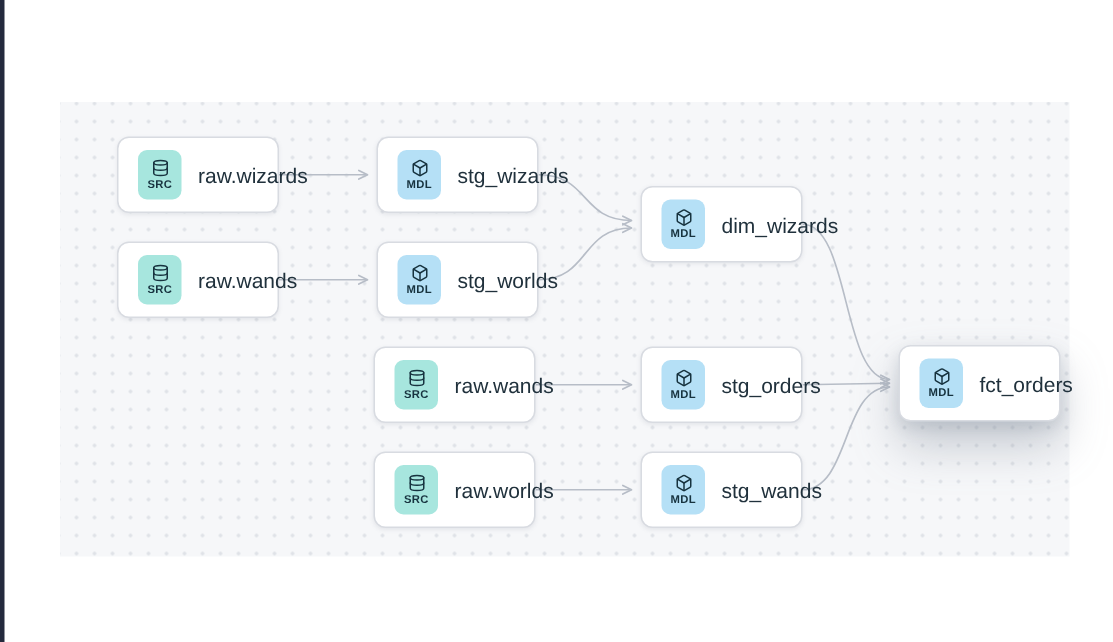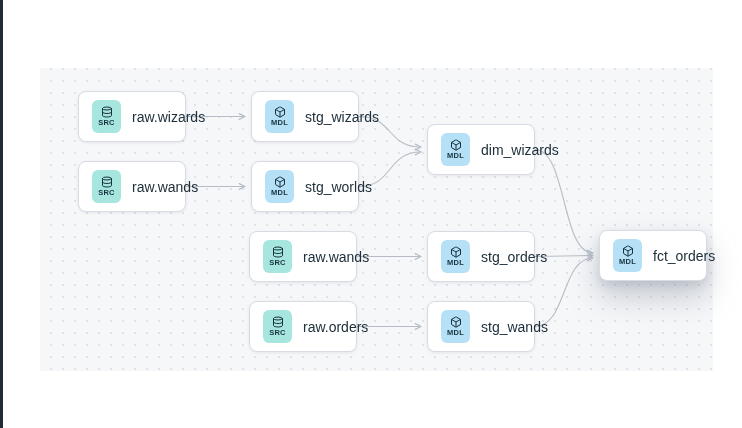--- a/index.html
+++ b/index.html
@@ -191,21 +191,21 @@
         <span class="badge src" style="background: rgb(167, 230, 222);">
           <span style="display: flex;">
             <svg viewBox="0 0 24 24" stroke-width="2" stroke-linecap="round" stroke-linejoin="round">
               <ellipse cx="12" cy="5" rx="9" ry="3"></ellipse>
               <path d="M21 12c0 1.66-4 3-9 3s-9-1.34-9-3"></path>
               <path d="M3 5v14c0 1.66 4 3 9 3s9-1.34 9-3V5"></path>
             </svg>
           </span>
           <span class="badge-label">SRC</span>
         </span>
-        <span class="node-label">raw.orders</span>
+        <span class="node-label">raw.worlds</span>
       </div>
       <div class="node" style="left: 387px; top: 233px;">
         <span class="badge mdl" style="background: rgb(181, 224, 246);">
           <span style="display: flex;">
             <svg viewBox="0 0 24 24" stroke-width="2" stroke-linecap="round" stroke-linejoin="round">
               <path d="M21 16V8a2 2 0 0 0-1-1.73l-7-4a2 2 0 0 0-2 0l-7 4A2 2 0 0 0 3 8v8a2 2 0 0 0 1 1.73l7 4a2 2 0 0 0 2 0l7-4A2 2 0 0 0 21 16z"></path>
               <polyline points="3.27 6.96 12 12.01 20.73 6.96"></polyline>
               <line x1="12" y1="22.08" x2="12" y2="12"></line>
             </svg>
           </span>

